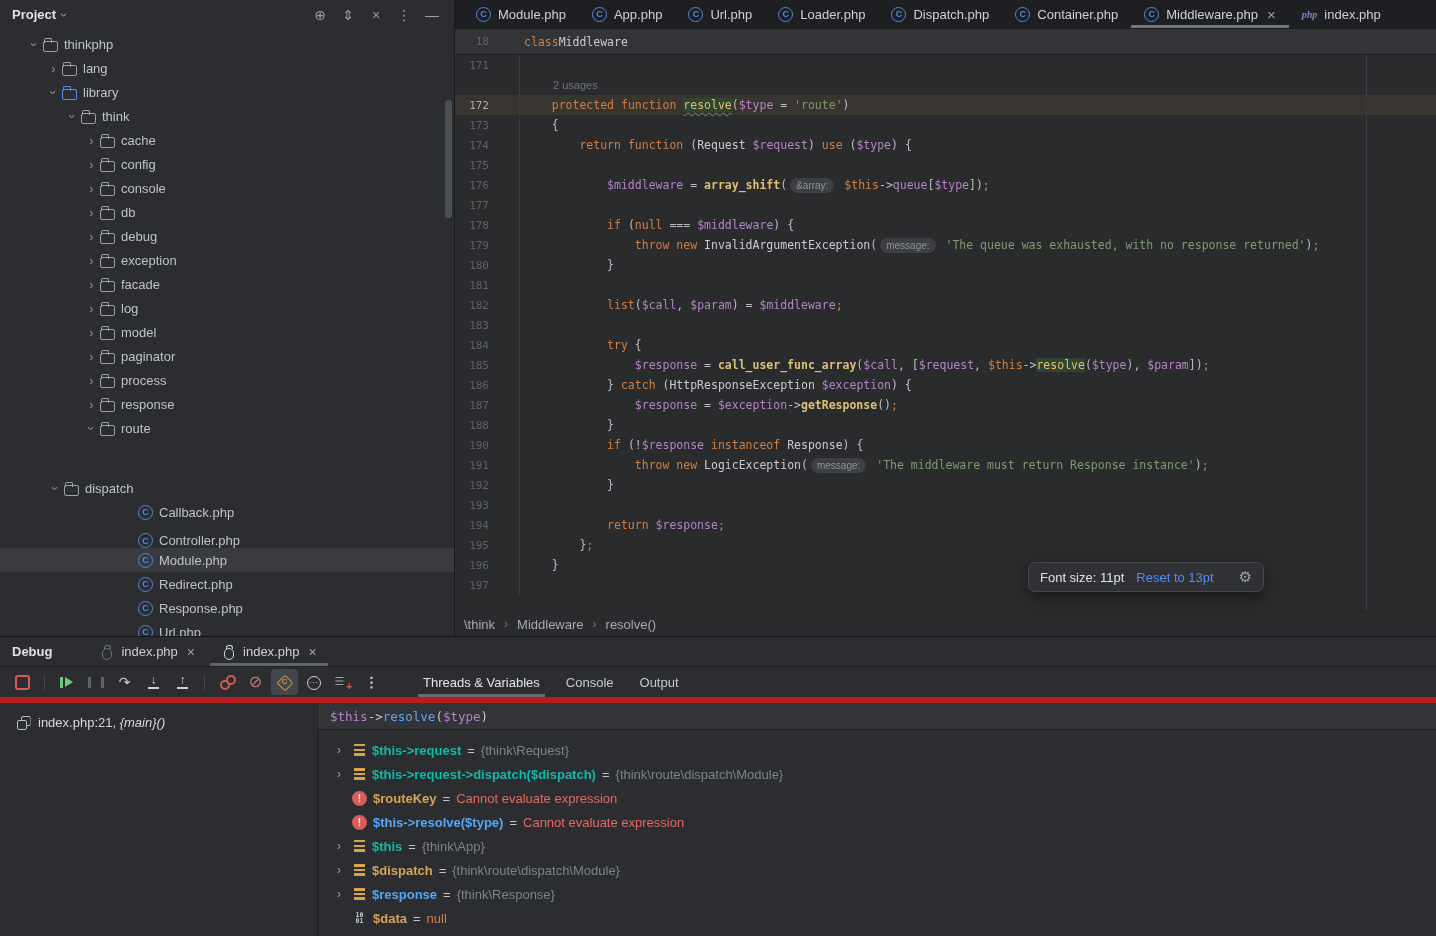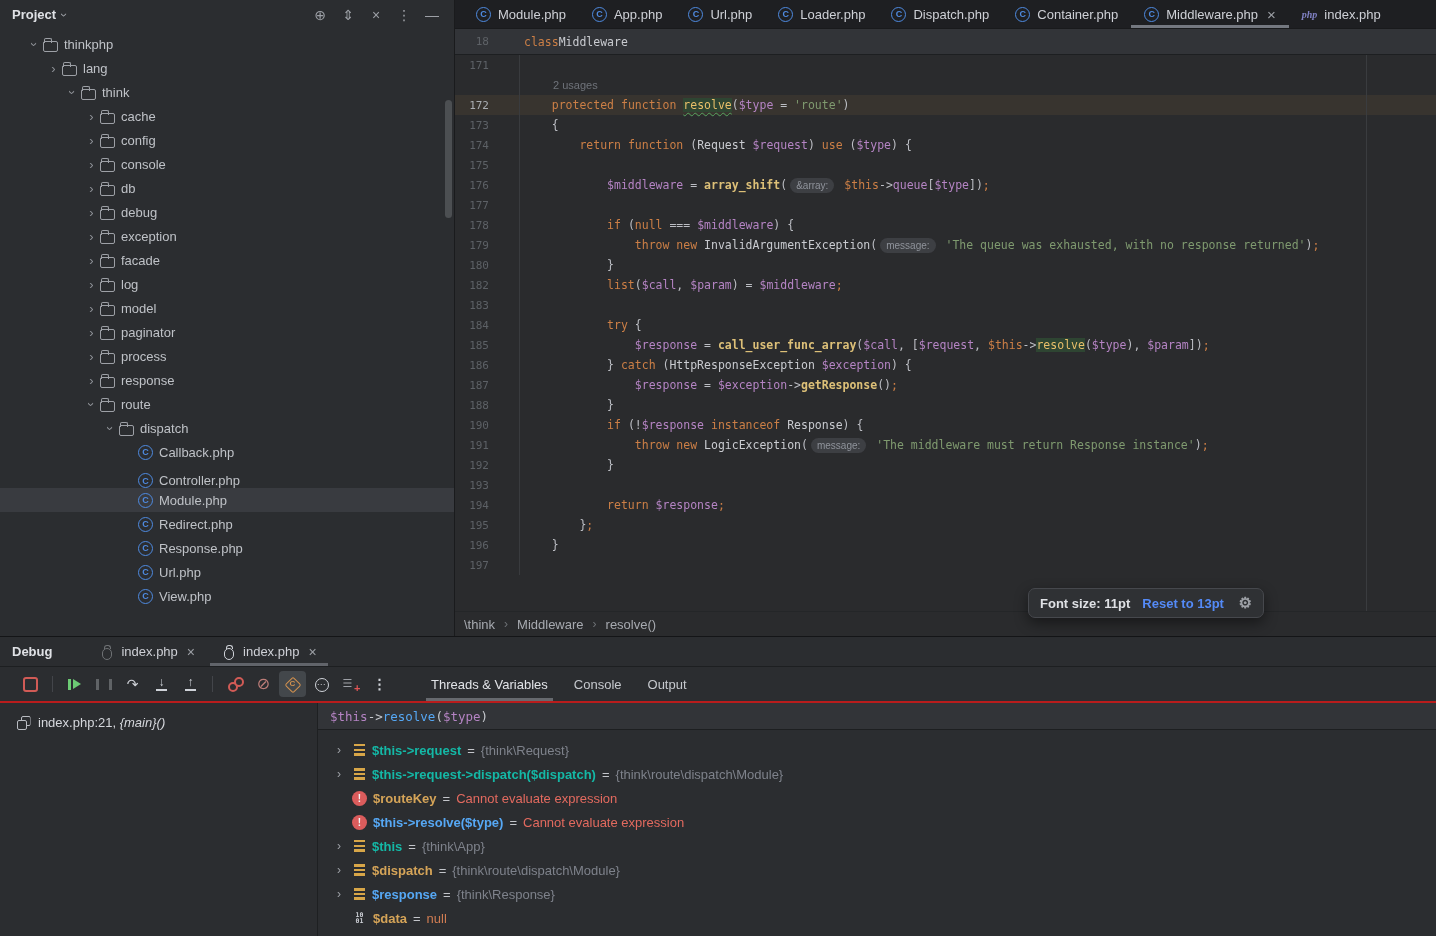--- a/index.html
+++ b/index.html
@@ -84,24 +84,24 @@
   .semi { color:#cc7f46; }
   .inlay{ background:#3d3f43; color:#8f939b; border-radius:8px; padding:1px 6px; font-size:10px;
           font-family:"Liberation Sans",sans-serif; margin:0 3px; line-height:13px; align-self:center; }
 
   .breadcrumbs { height:25px; flex:none; display:flex; align-items:center; gap:9px;
                  padding-left:9px; color:#a7aab0; font-size:13px; background:#2a2b2d;
                  border-top:1px solid #242628; }
   .bc-sep { color:#6e7175; font-size:12px; }
 
   
-  .fontpopup { position:absolute; left:1028px; top:588px; width:236px; height:30px; z-index:10;
+  .fontpopup { position:absolute; left:1028px; top:562px; width:236px; height:30px; z-index:10;
                background:#2f3134; border:1px solid #46484d; border-radius:7px;
                display:flex; align-items:center; gap:12px; padding:0 11px;
-               box-shadow:0 5px 14px rgba(0,0,0,.45); font-size:13px; color:#dfe1e5;font-weight:bold; }
+               box-shadow:0 5px 14px rgba(0,0,0,.45); font-size:13px; color:#dfe1e5; }
   .fontpopup .link { color:#548af7; }
   .fontpopup .gear { color:#9da0a6; font-size:15px; margin-left:auto; }
 
   
   .debug { height:300px; border-top:1px solid #141517; background:#2b2d30;
            display:flex; flex-direction:column; }
   .dbg-tabs { height:30px; flex:none; display:flex; align-items:stretch;
               border-bottom:1px solid #1d1f21; padding-left:12px; }
   .dbg-title { font-size:13px; font-weight:700; color:#dfe1e5; align-self:center; margin-right:36px; }
   .dtab { display:flex; align-items:center; gap:7px; padding:0 11px; margin-right:4px;
@@ -109,21 +109,21 @@
   .dtab.active::after { content:""; position:absolute; left:0; right:0; bottom:0; height:3px; background:#61646a; }
   .dtab .close { color:#9da0a6; font-size:14px; margin-left:2px; }
   .ic-bug { position:relative; width:15px; height:15px; flex:none; color:#cfd2d8; }
   .ic-bug.dim { color:#6e7174; }
   .ic-bug::before { content:""; position:absolute; left:3px; top:4px; width:8px; height:10px;
                     border:1.5px solid currentColor; border-radius:5px; }
   .ic-bug::after { content:""; position:absolute; left:4.5px; top:1px; width:5px; height:3px;
                    border:1.5px solid currentColor; border-bottom:none; border-radius:3px 3px 0 0; }
 
   .dbg-toolbar { height:36px; flex:none; display:flex; align-items:center;
-                 border-bottom:2px solid #b91c1c; padding-left:16px; }
+                 border-bottom:6px solid #b91c1c; padding-left:8px; }
   .tool { width:27px; height:26px; display:flex; align-items:center; justify-content:center;
           border-radius:4px; margin:0 1px; position:relative; }
   .tool.sel { background:#43474b; }
   .tsep { width:1px; height:16px; background:#43454a; margin:0 7px; flex:none; }
   .ic { display:flex; flex-direction:column; align-items:center; justify-content:center; }
 
   .ic-stop::before { content:""; width:11px; height:11px; border:2px solid #d15b56; border-radius:3px; }
   .ic-resume { flex-direction:row; }
   .ic-resume::before { content:""; width:2.5px; height:11px; background:#6ccb74; margin-right:2.5px; }
   .ic-resume::after { content:""; width:0; height:0; border-left:8px solid #6ccb74;
@@ -220,20 +220,25 @@
           <div class="trow" style="padding-left: 26px;">
             <span class="tchev exp"><span>›</span></span>
             <span class="ic-folder"></span>
             <span class="tlabel">thinkphp</span>
           </div>
           <div class="trow" style="padding-left: 45px;">
             <span class="tchev"><span>›</span></span>
             <span class="ic-folder"></span>
             <span class="tlabel">lang</span>
           </div>
+          <div class="trow" style="padding-left: 45px;">
+            <span class="tchev exp"><span>›</span></span>
+            <span class="ic-folder blue"></span>
+            <span class="tlabel">library</span>
+          </div>
           <div class="trow" style="padding-left: 64px;">
             <span class="tchev exp"><span>›</span></span>
             <span class="ic-folder"></span>
             <span class="tlabel">think</span>
           </div>
           <div class="trow" style="padding-left: 83px;">
             <span class="tchev"><span>›</span></span>
             <span class="ic-folder"></span>
             <span class="tlabel">cache</span>
           </div>
@@ -290,21 +295,21 @@
           <div class="trow" style="padding-left: 83px;">
             <span class="tchev"><span>›</span></span>
             <span class="ic-folder"></span>
             <span class="tlabel">response</span>
           </div>
           <div class="trow" style="padding-left: 83px;">
             <span class="tchev exp"><span>›</span></span>
             <span class="ic-folder"></span>
             <span class="tlabel">route</span>
           </div>
-          <div class="trow" style="padding-left: 102px;">
+          <div class="trow" style="padding-left: 47px; margin-top: 36px;">
             <span class="tchev exp"><span>›</span></span>
             <span class="ic-folder"></span>
             <span class="tlabel">dispatch</span>
           </div>
           <div class="trow" style="padding-left: 121px;">
             <span class="tchev"></span>
             <span class="ic-class"></span>
             <span class="tlabel">Callback.php</span>
           </div>
           <div class="trow" style="padding-left: 121px; align-items: flex-end;">
@@ -392,20 +397,21 @@
             <div class="hintrow"><span class="gnum"></span><span class="gut2"></span><span class="hint">2 usages</span></div>
             <div class="crow cur"><span class="gnum">172</span><span class="gut2"></span><span class="ltext"><span class="pln">    </span><span class="kw">protected</span><span class="pln"> </span><span class="kw">function</span><span class="pln"> </span><span class="decl">resolve</span><span class="pln">(</span><span class="var">$type</span><span class="pln"> = </span><span class="str">'route'</span><span class="pln">)</span></span></div>
             <div class="crow"><span class="gnum">173</span><span class="gut2"></span><span class="ltext"><span class="pln">    {</span></span></div>
             <div class="crow"><span class="gnum">174</span><span class="gut2"></span><span class="ltext"><span class="pln">        </span><span class="kw">return</span><span class="pln"> </span><span class="kw">function</span><span class="pln"> (</span><span class="cls">Request</span><span class="pln"> </span><span class="var">$request</span><span class="pln">) </span><span class="kw">use</span><span class="pln"> (</span><span class="var">$type</span><span class="pln">) {</span></span></div>
             <div class="crow"><span class="gnum">175</span><span class="gut2"></span><span class="ltext"></span></div>
             <div class="crow"><span class="gnum">176</span><span class="gut2"></span><span class="ltext"><span class="pln">            </span><span class="var">$middleware</span><span class="pln"> = </span><span class="call">array_shift</span><span class="pln">(</span><span class="inlay">&amp;array:</span><span class="pln"> </span><span class="this">$this</span><span class="pln">-&gt;</span><span class="prop">queue</span><span class="pln">[</span><span class="var">$type</span><span class="pln">])</span><span class="semi">;</span></span></div>
             <div class="crow"><span class="gnum">177</span><span class="gut2"></span><span class="ltext"></span></div>
             <div class="crow"><span class="gnum">178</span><span class="gut2"></span><span class="ltext"><span class="pln">            </span><span class="kw">if</span><span class="pln"> (</span><span class="kw">null</span><span class="pln"> === </span><span class="var">$middleware</span><span class="pln">) {</span></span></div>
             <div class="crow"><span class="gnum">179</span><span class="gut2"></span><span class="ltext"><span class="pln">                </span><span class="kw">throw</span><span class="pln"> </span><span class="kw">new</span><span class="pln"> </span><span class="cls">InvalidArgumentException</span><span class="pln">(</span><span class="inlay">message:</span><span class="pln"> </span><span class="str">'The queue was exhausted, with no response returned'</span><span class="pln">)</span><span class="semi">;</span></span></div>
             <div class="crow"><span class="gnum">180</span><span class="gut2"></span><span class="ltext"><span class="pln">            }</span></span></div>
+            <div class="crow"><span class="gnum">181</span><span class="gut2"></span><span class="ltext"></span></div>
             <div class="crow"><span class="gnum">182</span><span class="gut2"></span><span class="ltext"><span class="pln">            </span><span class="kw">list</span><span class="pln">(</span><span class="var">$call</span><span class="pln">, </span><span class="var">$param</span><span class="pln">) = </span><span class="var">$middleware</span><span class="semi">;</span></span></div>
             <div class="crow"><span class="gnum">183</span><span class="gut2"></span><span class="ltext"></span></div>
             <div class="crow"><span class="gnum">184</span><span class="gut2"></span><span class="ltext"><span class="pln">            </span><span class="kw">try</span><span class="pln"> {</span></span></div>
             <div class="crow"><span class="gnum">185</span><span class="gut2"></span><span class="ltext"><span class="pln">                </span><span class="var">$response</span><span class="pln"> = </span><span class="call">call_user_func_array</span><span class="pln">(</span><span class="var">$call</span><span class="pln">, [</span><span class="var">$request</span><span class="pln">, </span><span class="this">$this</span><span class="pln">-&gt;</span><span class="usage">resolve</span><span class="pln">(</span><span class="var">$type</span><span class="pln">), </span><span class="var">$param</span><span class="pln">])</span><span class="semi">;</span></span></div>
             <div class="crow"><span class="gnum">186</span><span class="gut2"></span><span class="ltext"><span class="pln">            } </span><span class="kw">catch</span><span class="pln"> (</span><span class="cls">HttpResponseException</span><span class="pln"> </span><span class="var">$exception</span><span class="pln">) {</span></span></div>
             <div class="crow"><span class="gnum">187</span><span class="gut2"></span><span class="ltext"><span class="pln">                </span><span class="var">$response</span><span class="pln"> = </span><span class="var">$exception</span><span class="pln">-&gt;</span><span class="call">getResponse</span><span class="pln">()</span><span class="semi">;</span></span></div>
             <div class="crow"><span class="gnum">188</span><span class="gut2"></span><span class="ltext"><span class="pln">            }</span></span></div>
             <div class="crow"><span class="gnum">190</span><span class="gut2"></span><span class="ltext"><span class="pln">            </span><span class="kw">if</span><span class="pln"> (!</span><span class="var">$response</span><span class="pln"> </span><span class="kw">instanceof</span><span class="pln"> </span><span class="cls">Response</span><span class="pln">) {</span></span></div>
             <div class="crow"><span class="gnum">191</span><span class="gut2"></span><span class="ltext"><span class="pln">                </span><span class="kw">throw</span><span class="pln"> </span><span class="kw">new</span><span class="pln"> </span><span class="cls">LogicException</span><span class="pln">(</span><span class="inlay">message:</span><span class="pln"> </span><span class="str">'The middleware must return Response instance'</span><span class="pln">)</span><span class="semi">;</span></span></div>
             <div class="crow"><span class="gnum">192</span><span class="gut2"></span><span class="ltext"><span class="pln">            }</span></span></div>

